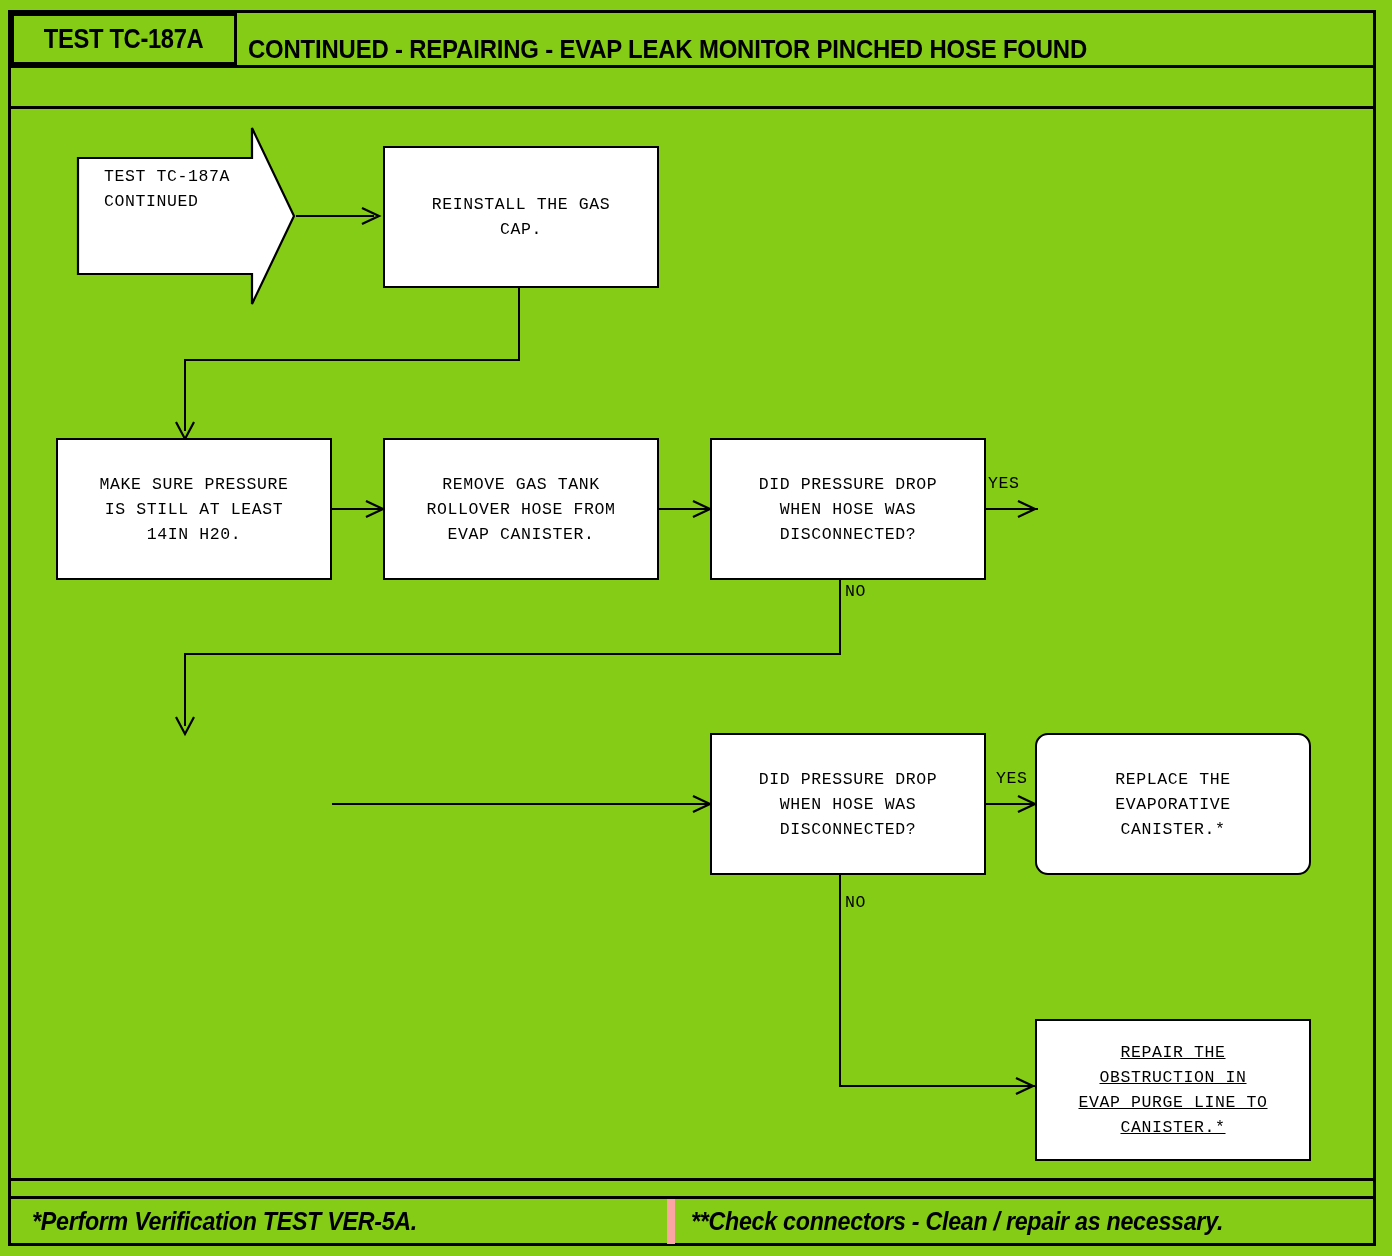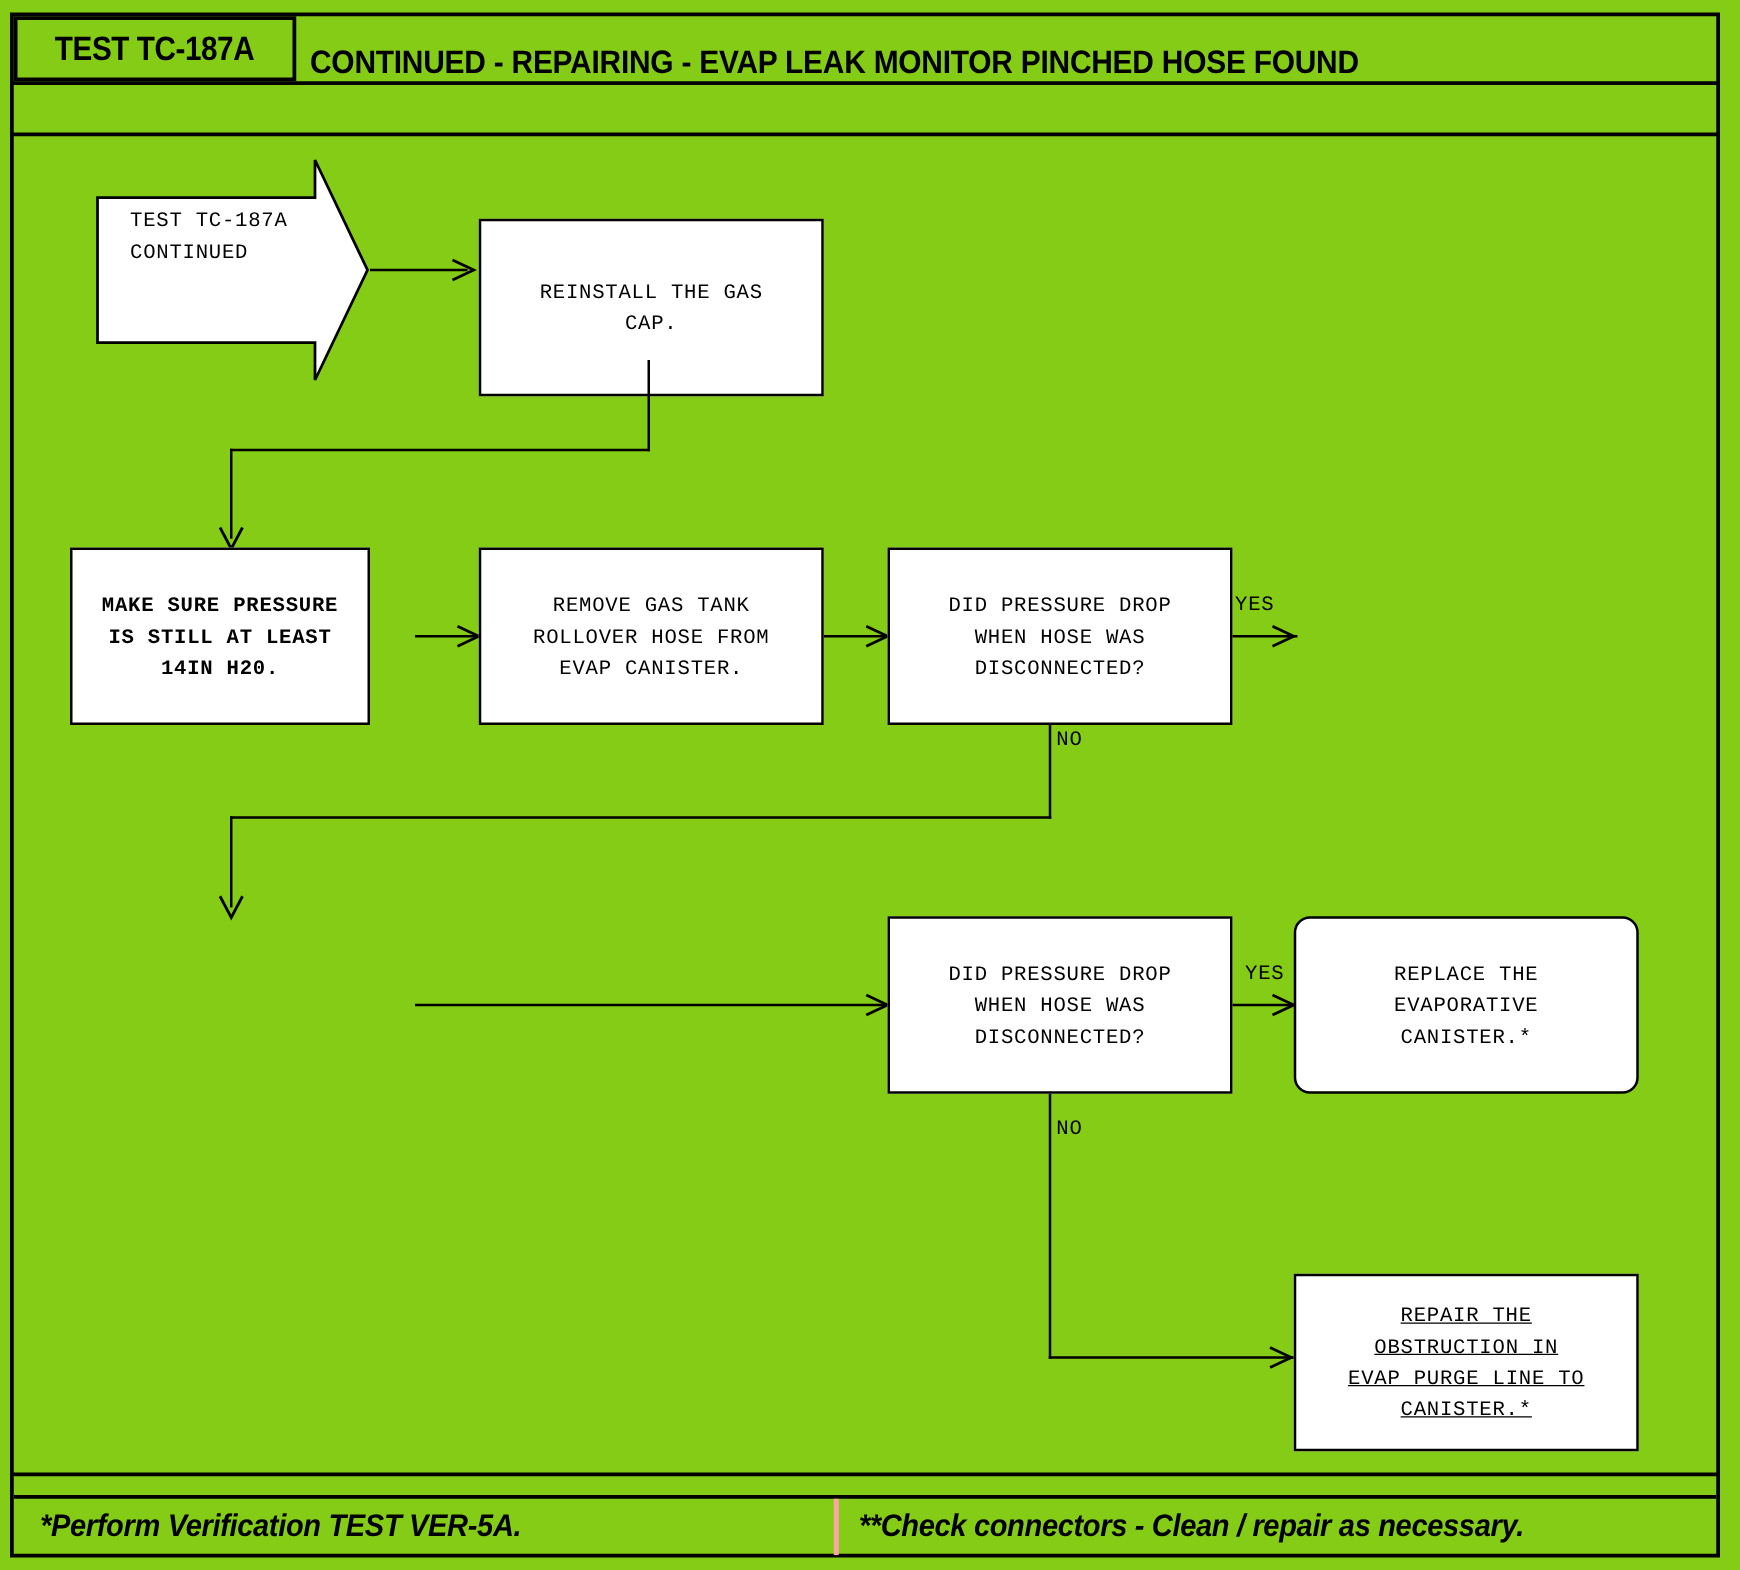--- a/index.html
+++ b/index.html
@@ -106,21 +106,21 @@
   }
   .footer-cell {
     position: absolute;
     top: 1199px;
     height: 45px;
     display: flex;
     align-items: center;
     box-sizing: border-box;
   }
   .footer-left { left: 14px; width: 650px; padding-left: 18px; }
-  .footer-right { left: 667px; width: 706px; padding-left: 16px; border-left: 4px solid #fca5a5; }
+  .footer-right { left: 667px; width: 706px; padding-left: 16px; border-left: 8px solid #fca5a5; }
   .footer-text {
     font-family: "Liberation Sans", sans-serif;
     font-weight: bold;
     font-style: italic;
     font-size: 25px;
     letter-spacing: -0.3px;
     transform: scaleX(0.93);
     transform-origin: left center;
     white-space: nowrap;
     color: #000;
@@ -209,33 +209,33 @@
     </svg>
     <div class="start-arrow-label">TEST TC-187A
 CONTINUED</div>
   </div>
 
   <div class="hline" style="left:296px; top:215px; width:78px;"></div>
   <svg class="arrow-svg" style="left:360px; top:206px; width:24px; height:22px;">
     <polyline points="2,2 19,10 2,18" fill="none" stroke="#000" stroke-width="2.2"></polyline>
   </svg>
 
-  <div class="node" style="left:383px; top:146px; width:276px; height:142px;margin-top:29px;">
+  <div class="node" style="left:383px; top:146px; width:276px; height:142px;">
     <div class="node-text">REINSTALL THE GAS
 CAP.</div>
   </div>
 
   <div class="vline" style="left:518px; top:288px; height:73px;"></div>
   <div class="hline" style="left:184px; top:359px; width:336px;"></div>
   <div class="vline" style="left:184px; top:359px; height:72px;"></div>
   <svg class="arrow-svg" style="left:174px; top:420px; width:22px; height:22px;">
     <polyline points="2,2 11,19 20,2" fill="none" stroke="#000" stroke-width="2.2"></polyline>
   </svg>
 
-  <div class="node" style="left:56px; top:438px; width:240px; height:142px;font-weight:bold;">
+  <div class="node" style="left:56px; top:438px; width:276px; height:142px;">
     <div class="node-text">MAKE SURE PRESSURE
 IS STILL AT LEAST
 14IN H20.</div>
   </div>
 
   <div class="hline" style="left:332px; top:508px; width:52px;"></div>
   <svg class="arrow-svg" style="left:364px; top:499px; width:24px; height:22px;">
     <polyline points="2,2 19,10 2,18" fill="none" stroke="#000" stroke-width="2.2"></polyline>
   </svg>
 

